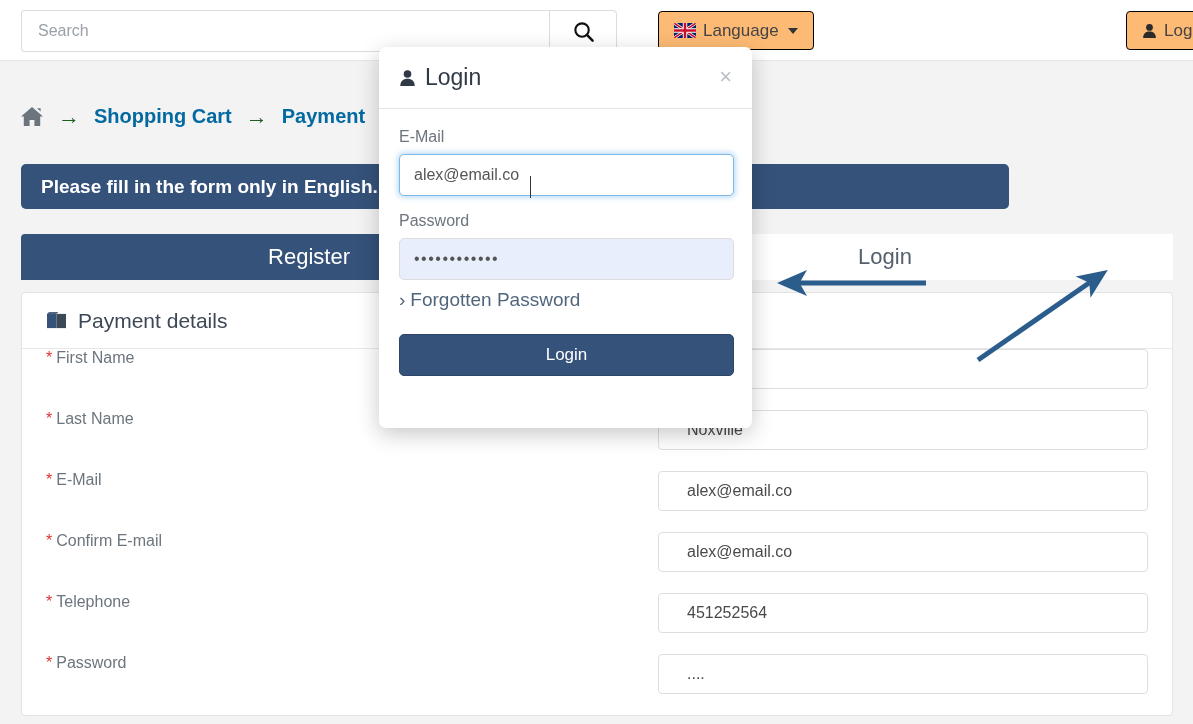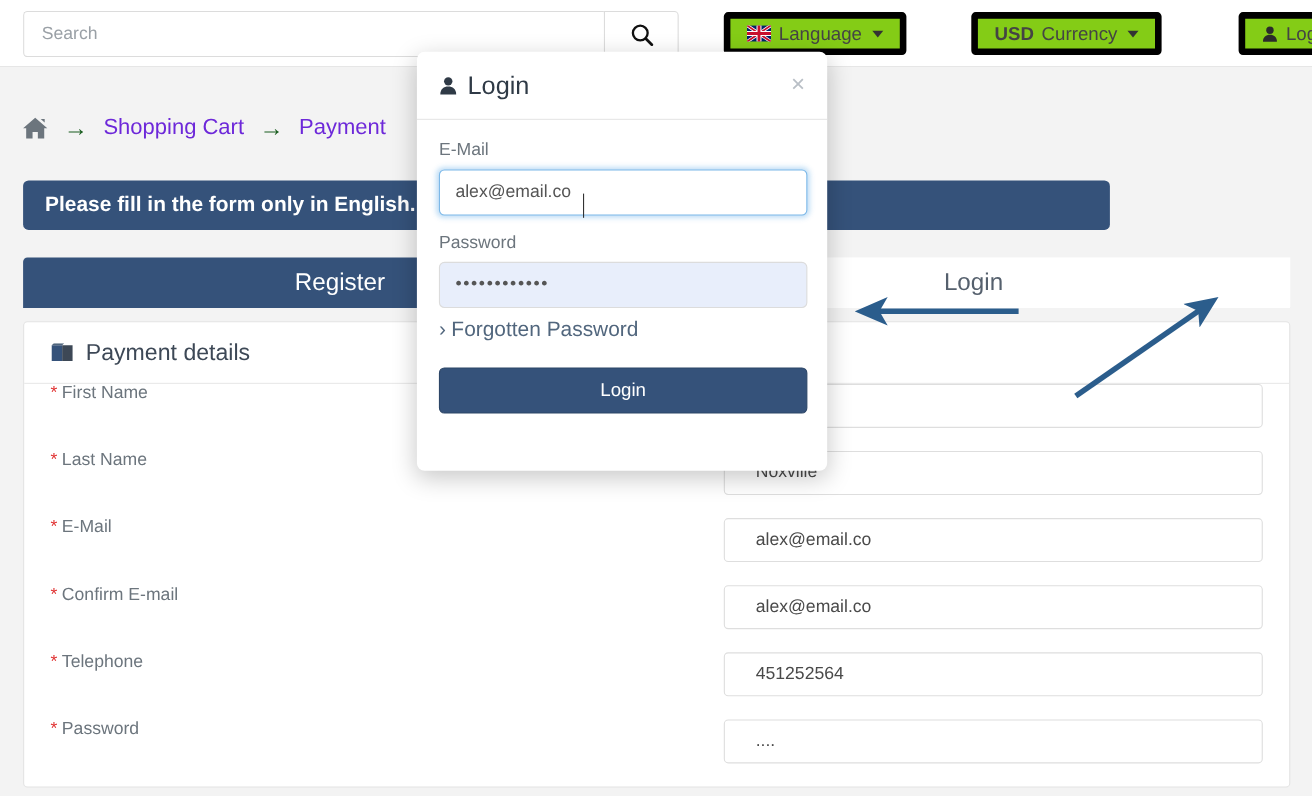--- a/index.html
+++ b/index.html
@@ -37,21 +37,21 @@
   .search-btn {
     width: 68px; height: 42px;
     border: 1px solid #dcdcdc;
     border-radius: 0 4px 4px 0;
     background: #fff;
     display: flex; align-items: center; justify-content: center;
     cursor: pointer;
   }
   .hdr-btn {
     position: absolute; top: 11px; height: 39px;
-    background: #84cc16; border: 6px solid #000000; border-radius: 4px;
+    background: #fdba74; border: 1px solid #000000; border-radius: 4px;
     display: flex; align-items: center; gap: 7px;
     padding: 0 15px;
     font-size: 17px; color: #444;
     cursor: pointer;
     white-space: nowrap;
   }
   #lang-btn { left: 658px; }
   #curr-btn { left: 883px; }
   #login-btn { left: 1126px; }
   .caret {
@@ -62,21 +62,21 @@
   }
   .flag { width: 22px; height: 15px; display: inline-block; position: relative; border-radius: 1px; overflow: hidden; }
 
   
   .breadcrumb {
     position: absolute; left: 20px; top: 105px;
     display: flex; align-items: center; gap: 14px;
     font-size: 20px; color: #6c757d;
   }
   .bc-arrow { color: #1b5e20; font-size: 22px; line-height: 1; }
-  .bc-link { color: #6d28d9; }
+  .bc-link { color: #0369a1; font-weight: bold; }
 
   
   .notice {
     position: absolute; left: 21px; top: 164px;
     width: 988px; height: 45px;
     background: #35527a; border-radius: 5px;
     display: flex; align-items: center;
     padding: 0 20px;
     color: #fff; font-size: 19px; font-weight: bold;
   }
@@ -218,25 +218,20 @@
           <path d="M0,0 L22,15 M22,0 L0,15" stroke="#fff" stroke-width="3"></path>
           <path d="M0,0 L22,15 M22,0 L0,15" stroke="#C8102E" stroke-width="1.6"></path>
           <path d="M11,0 V15 M0,7.5 H22" stroke="#fff" stroke-width="4.5"></path>
           <path d="M11,0 V15 M0,7.5 H22" stroke="#C8102E" stroke-width="2.6"></path>
         </svg>
       </span>
       <span>Language</span>
       <span class="caret"></span>
     </div>
 
-    <div class="hdr-btn" id="curr-btn">
-      <b>USD</b>
-      <span>Currency</span>
-      <span class="caret"></span>
-    </div>
 
     <div class="hdr-btn" id="login-btn">
       <svg width="15" height="16" viewBox="0 0 16 16">
         <circle cx="8" cy="4.2" r="3.6" fill="#2b2b2b"></circle>
         <path d="M1.2,15.5 C1.2,10.6 4.2,8.6 8,8.6 C11.8,8.6 14.8,10.6 14.8,15.5 Z" fill="#2b2b2b"></path>
       </svg>
       <span>Login</span>
     </div>
   </div>
 

